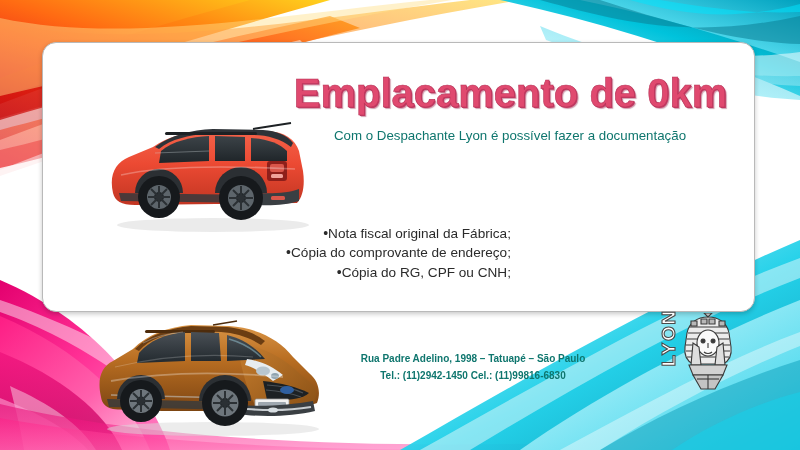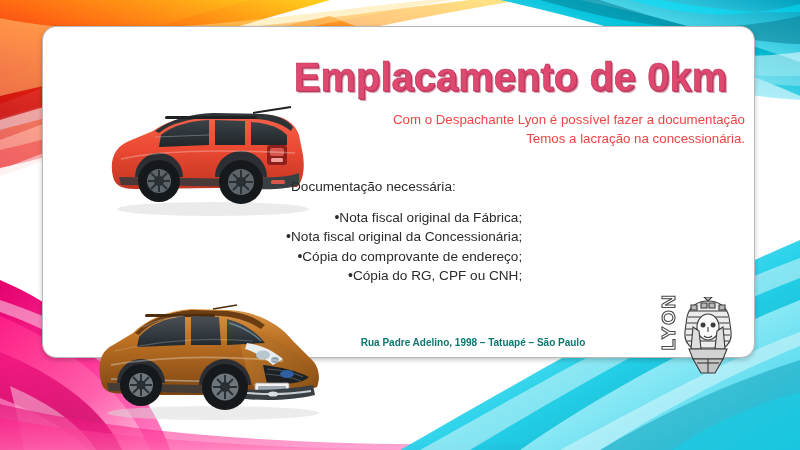--- a/index.html
+++ b/index.html
@@ -31,23 +31,23 @@
     left: 0;
     width: 800px;
     height: 450px;
     display: block;
   }
 
   
   .card {
     position: absolute;
     left: 42px;
-    top: 26px;
+    top: 42px;
     width: 713px;
-    height: 332px;
+    height: 270px;
     background: #ffffff;
     border: 1px solid #b9b9b9;
     border-radius: 14px;
     box-shadow: 0 2px 5px rgba(0,0,0,0.22);
     box-sizing: border-box;
   }
 
   
   .title {
     position: absolute;
@@ -63,24 +63,24 @@
     text-shadow: 1px 1px 0 #c23a63, 2px 2px 1px rgba(150,40,75,0.45);
     white-space: nowrap;
   }
 
   
   .lead {
     position: absolute;
     left: 232px;
     top: 84px;
     width: 470px;
-    text-align: right;
+    text-align: center;
     font-size: 13.3px;
     line-height: 18.5px;
-    color: #ef4444;
+    color: #0f766e;
   }
   .lead div { white-space: nowrap; }
 
   
   .docs-heading {
     position: absolute;
     left: 248px;
     top: 152px;
     font-size: 13.6px;
     color: #2b2b2b;
@@ -399,42 +399,38 @@
 
         <path d="M24,80 C70,72 130,70 196,76" stroke="#ffffff" stroke-width="1.8" opacity="0.3" fill="none"></path>
         <path d="M28,66 C70,56 120,52 166,56" stroke="#ffffff" stroke-width="1.2" opacity="0.2" fill="none"></path>
       </svg>
     </div>
 
     <div class="title">Emplacamento de 0km</div>
 
     <div class="lead">
       <div>Com o Despachante Lyon é possível fazer a documentação</div>
-      <div>Temos a lacração na concessionária.</div>
     </div>
 
-    <div class="docs-heading">Documentação necessária:</div>
 
     <ul class="bullets">
       <li>
         <span class="dot">•</span><span>Nota fiscal original da Fábrica;</span>
-      </li>
-      <li>
-        <span class="dot">•</span><span>Nota fiscal original da Concessionária;</span>
       </li>
       <li>
         <span class="dot">•</span><span>Cópia do comprovante de endereço;</span>
       </li>
       <li>
         <span class="dot">•</span><span>Cópia do RG, CPF ou CNH;</span>
       </li>
     </ul>
 
     <div class="footer">
       <div>Rua Padre Adelino, 1998 – Tatuapé – São Paulo</div>
+      <div>Tel.: (11)2942-1450 Cel.: (11)99816-6830</div>
     </div>
 
     <div class="logo">
       <div class="logo-word">LYON</div>
       <div class="logo-emblem">
         <svg viewBox="0 0 62 78">
           <g fill="none" stroke="#3a3a3a" stroke-width="1.1">
 
             <path d="M31,4 C20,4 12,10 10,20 L8,34 C7,42 10,48 16,51 L46,51
                      C52,48 55,42 54,34 L52,20 C50,10 42,4 31,4 Z" fill="#ececec"></path>

